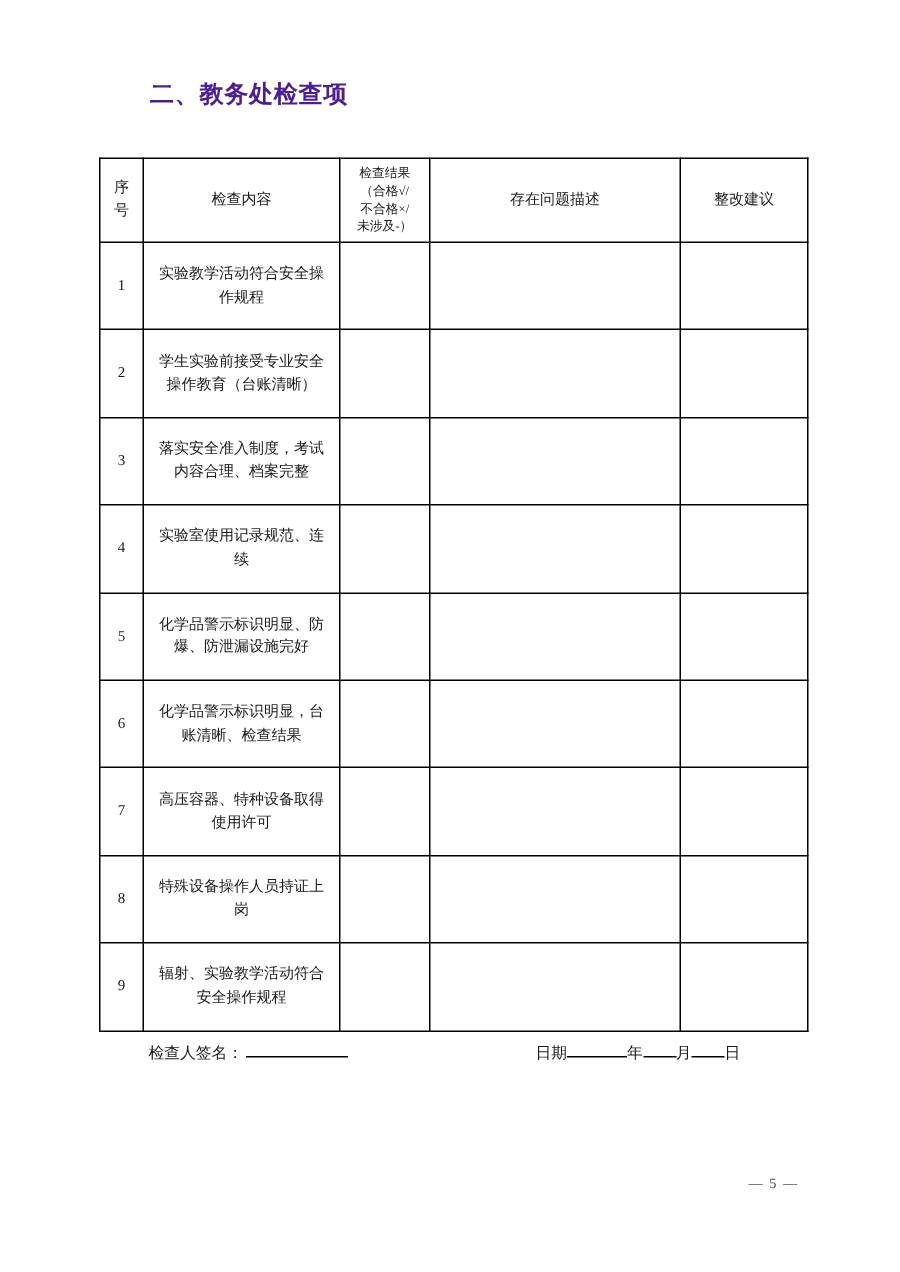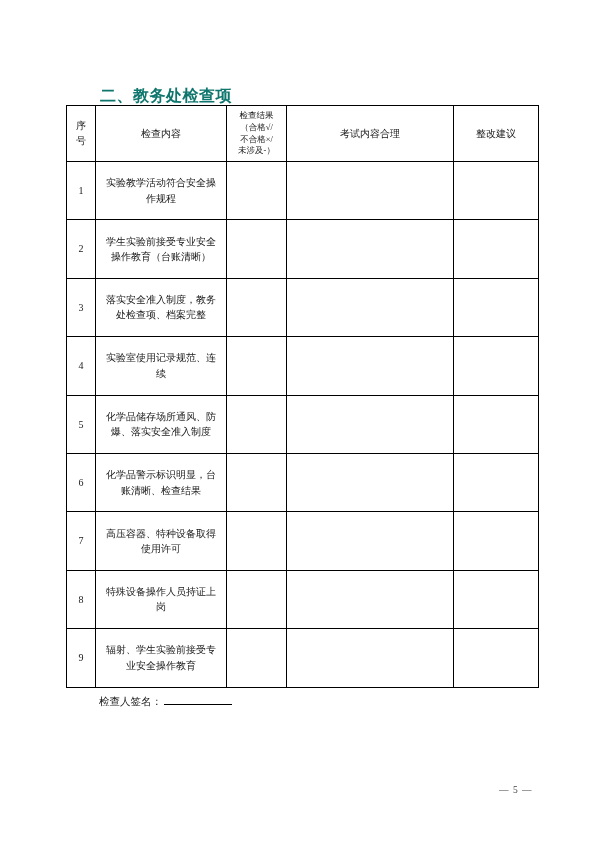--- a/index.html
+++ b/index.html
@@ -9,27 +9,27 @@
     width: 600px;
     height: 848px;
     background: #ffffff;
     color: #000;
     font-family: "Liberation Serif", serif;
     overflow: hidden;
   }
   .title {
     position: absolute;
     left: 100px;
-    top: 86px;
+    top: 53px;
     margin: 0;
     font-family: "Liberation Sans", sans-serif;
     font-weight: bold;
     font-size: 16px;
     letter-spacing: 0.5px;
-    color: #0f766e;
+    color: #4c1d95;
   }
   table.check-table {
     position: absolute;
     left: 66px;
     top: 105px;
     width: 472px;
     border-collapse: collapse;
     table-layout: fixed;
   }
   .check-table th, .check-table td {
@@ -108,56 +108,56 @@
       <col style="width:85px">
     </colgroup>
     <thead>
       <tr>
         <th><span class="narrow-label">序号</span></th>
         <th>检查内容</th>
         <th class="result-header">检查结果
 （合格√/
 不合格×/
 未涉及-）</th>
-        <th>考试内容合理</th>
+        <th>存在问题描述</th>
         <th>整改建议</th>
       </tr>
     </thead>
     <tbody>
       <tr>
         <td>1</td>
         <td class="content-cell">实验教学活动符合安全操作规程</td>
         <td></td>
         <td></td>
         <td></td>
       </tr>
       <tr>
         <td>2</td>
         <td class="content-cell">学生实验前接受专业安全操作教育（台账清晰）</td>
         <td></td>
         <td></td>
         <td></td>
       </tr>
       <tr>
         <td>3</td>
-        <td class="content-cell">落实安全准入制度，教务处检查项、档案完整</td>
+        <td class="content-cell">落实安全准入制度，考试内容合理、档案完整</td>
         <td></td>
         <td></td>
         <td></td>
       </tr>
       <tr>
         <td>4</td>
         <td class="content-cell">实验室使用记录规范、连续</td>
         <td></td>
         <td></td>
         <td></td>
       </tr>
       <tr>
         <td>5</td>
-        <td class="content-cell">化学品储存场所通风、防爆、落实安全准入制度</td>
+        <td class="content-cell">化学品警示标识明显、防爆、防泄漏设施完好</td>
         <td></td>
         <td></td>
         <td></td>
       </tr>
       <tr>
         <td>6</td>
         <td class="content-cell">化学品警示标识明显，台账清晰、检查结果</td>
         <td></td>
         <td></td>
         <td></td>
@@ -171,28 +171,31 @@
       </tr>
       <tr>
         <td>8</td>
         <td class="content-cell">特殊设备操作人员持证上岗</td>
         <td></td>
         <td></td>
         <td></td>
       </tr>
       <tr>
         <td>9</td>
-        <td class="content-cell">辐射、学生实验前接受专业安全操作教育</td>
+        <td class="content-cell">辐射、实验教学活动符合安全操作规程</td>
         <td></td>
         <td></td>
         <td></td>
       </tr>
     </tbody>
   </table>
 
   <div class="sig-line">
     <span>检查人签名：</span><span class="uline u-sig"></span>
   </div>
 
+  <div class="date-line">
+    <span>日期</span><span class="uline u-year"></span><span>年</span><span class="uline u-md"></span><span>月</span><span class="uline u-md"></span><span>日</span>
+  </div>
 
   <div class="page-num">— 5 —</div>
 
 </div>
 
 </body></html>

